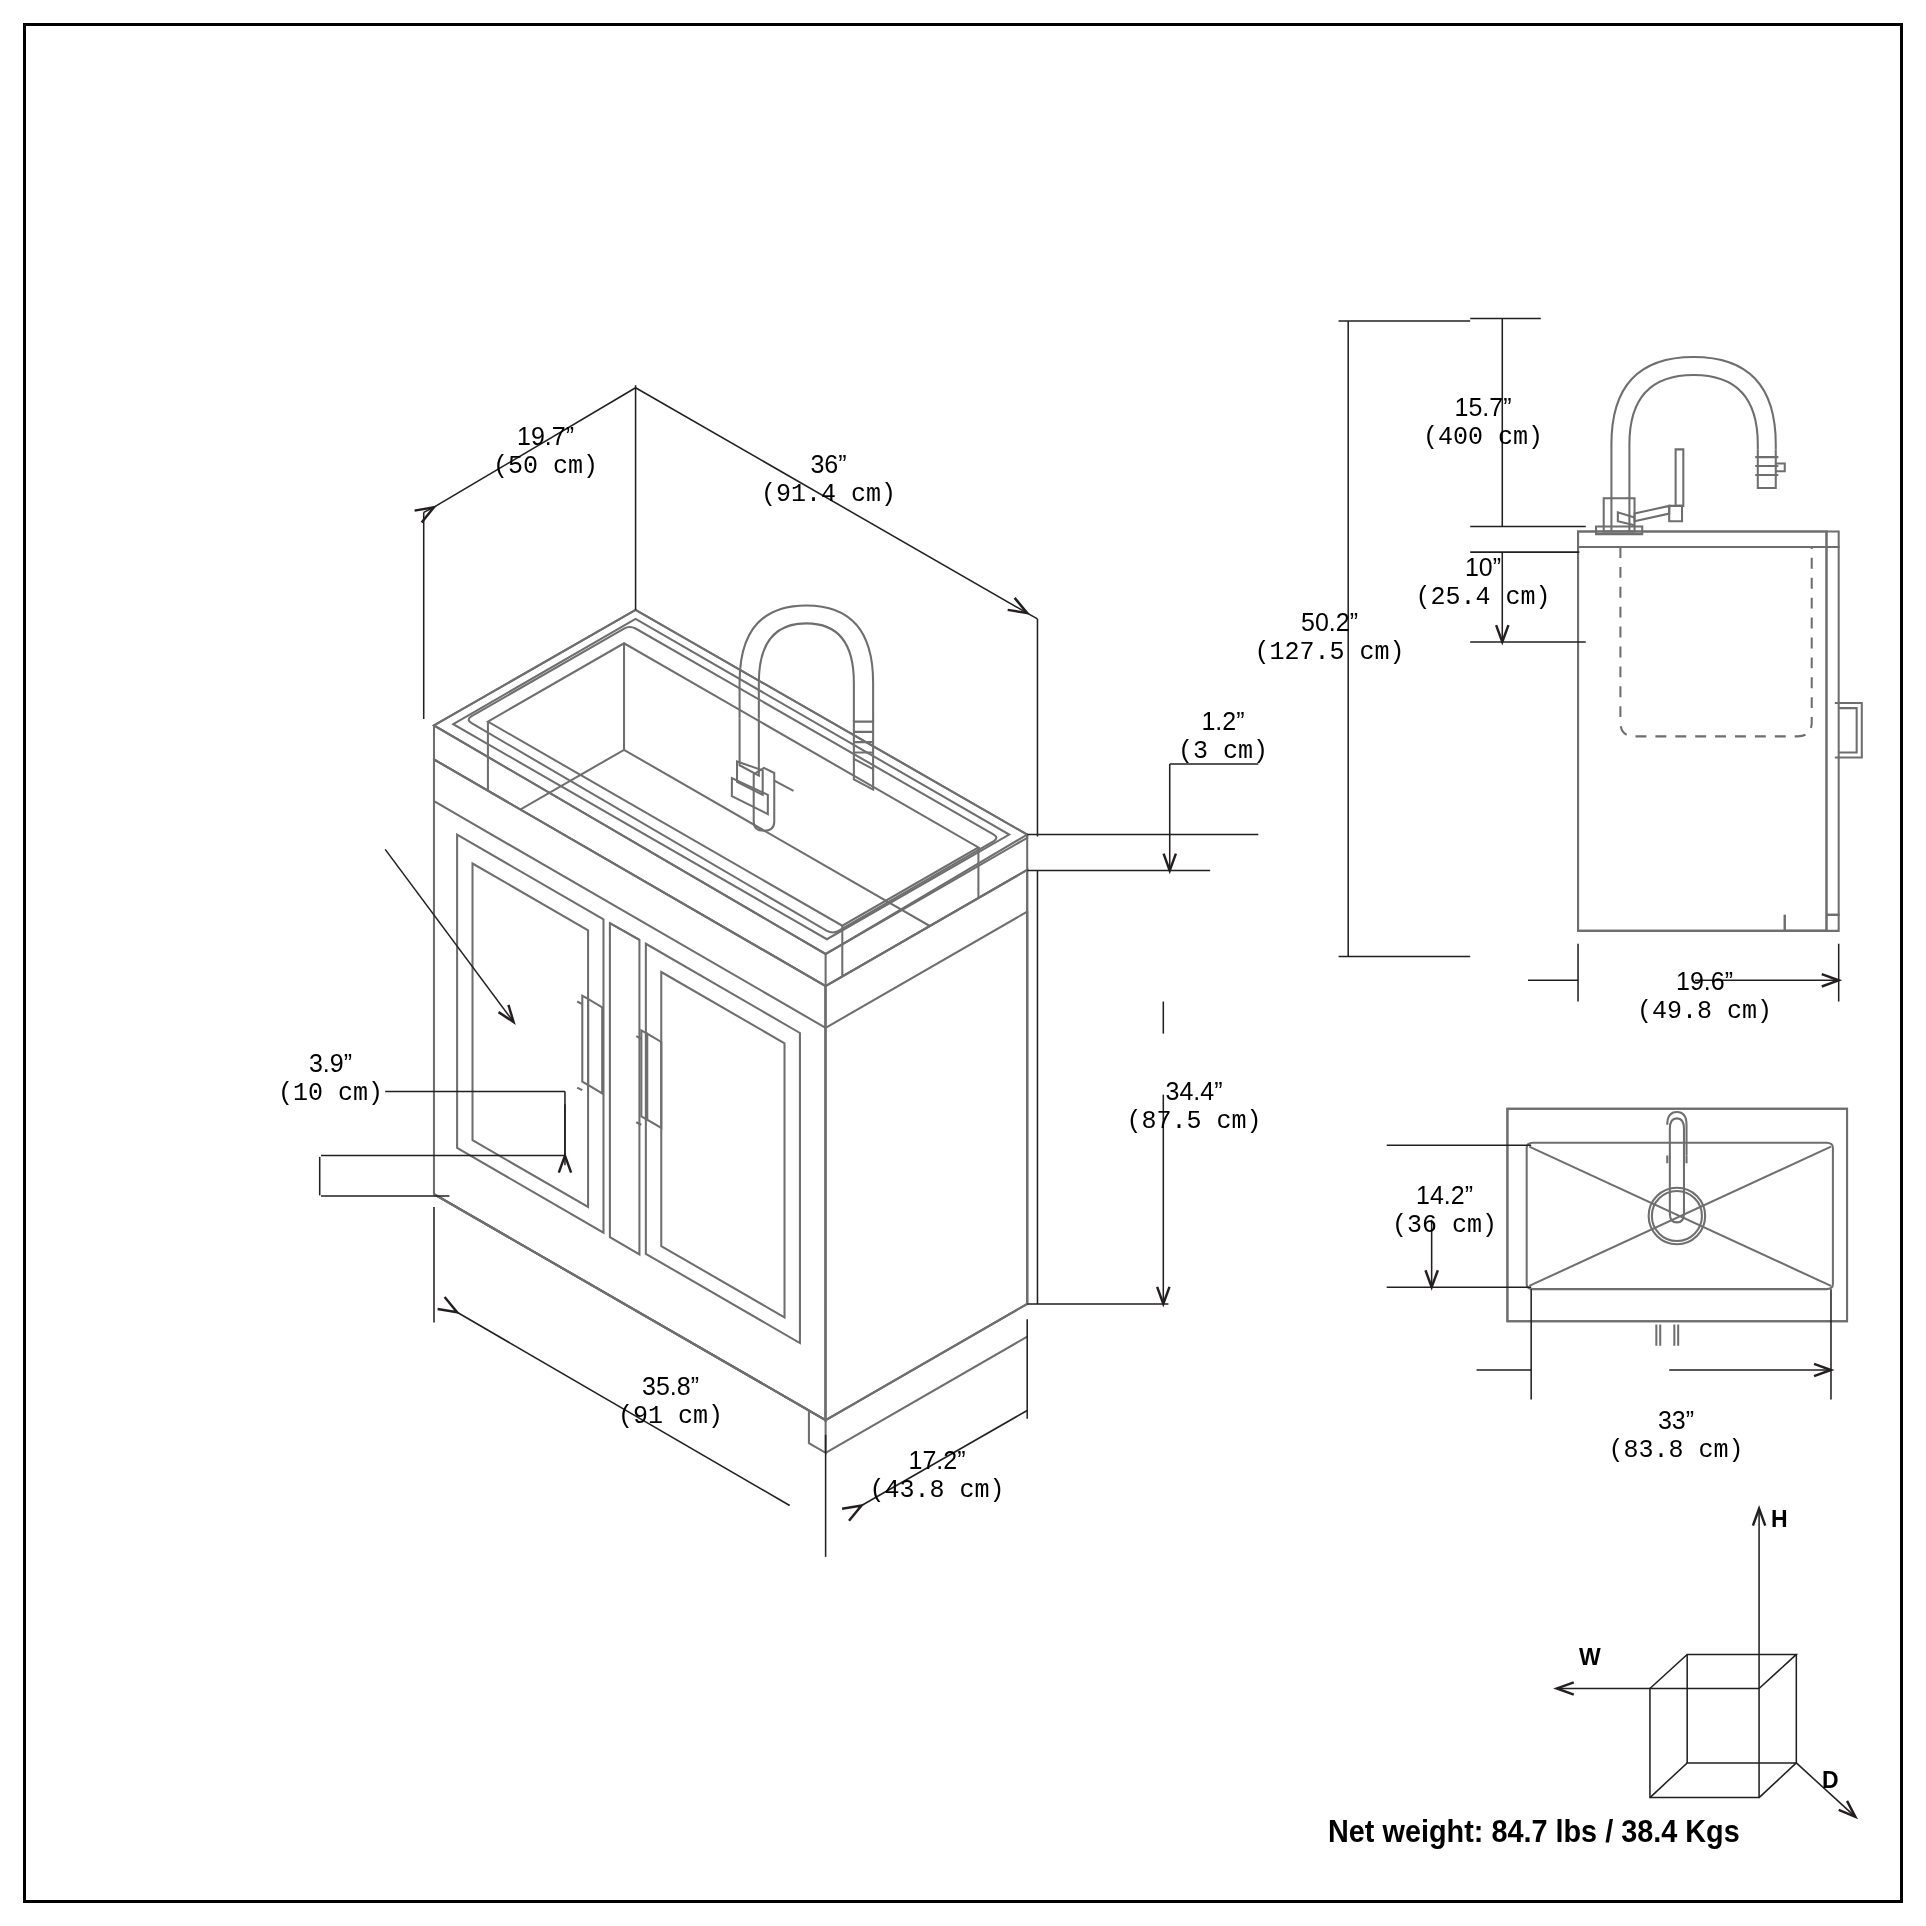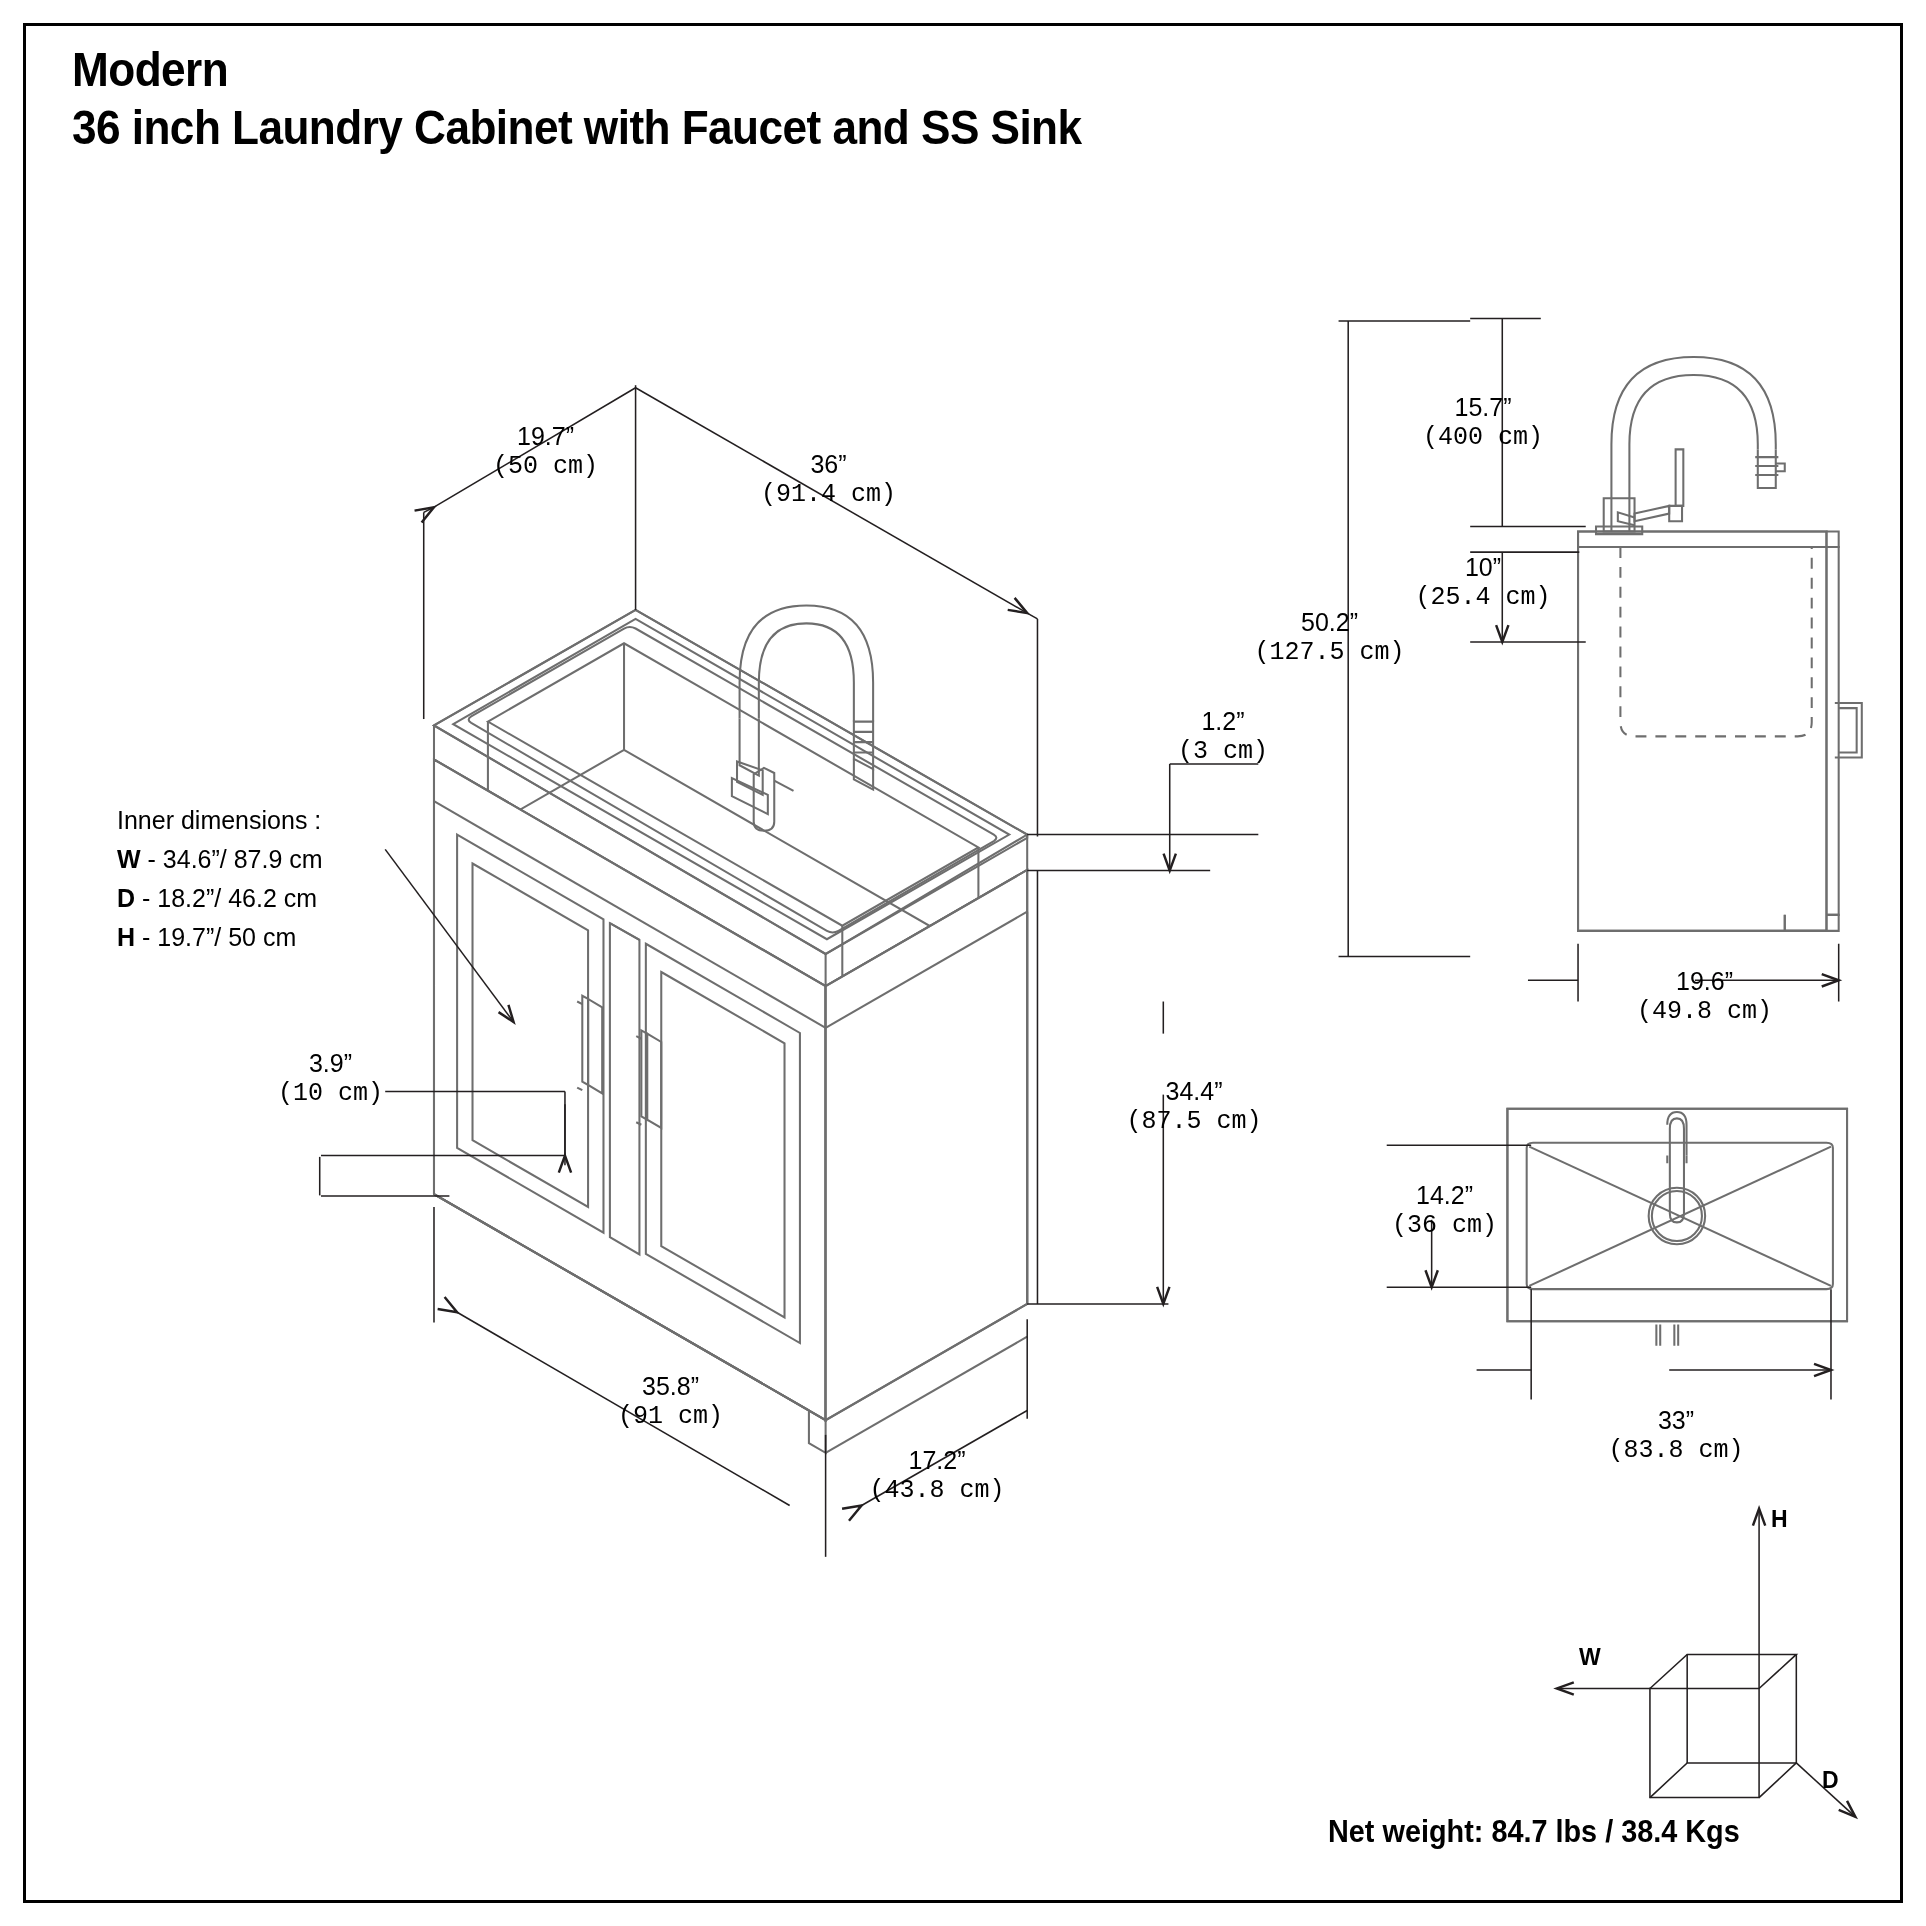--- a/index.html
+++ b/index.html
@@ -107,24 +107,20 @@
     overflow: visible;
   }
 </style>
 </head>
 <body>
 
 <div id="sheet">
 
   <div class="frame"></div>
 
-  <div class="title-block">
-    <div class="title-line1">Modern</div>
-    <div class="title-line2">36 inch Laundry Cabinet with Faucet and SS Sink</div>
-  </div>
 
   <svg class="layer" viewBox="0 0 3000 3000">
     <defs>
       <marker id="arrHead" markerWidth="16" markerHeight="16" refX="13" refY="5.5" orient="auto">
         <path d="M1,1 L13,5.5 L1,10" fill="none" stroke="#231f20" stroke-width="1.6"></path>
       </marker>
       <marker id="arrHeadS" markerWidth="16" markerHeight="16" refX="13" refY="5.5" orient="auto">
         <path d="M2,1.5 L13,5.5 L2,9.5" fill="none" stroke="#231f20" stroke-width="1.6"></path>
       </marker>
     </defs>
@@ -408,35 +404,20 @@
   <div class="dim center" style="left:1358px; top:1180px; width:173px;">
     <span>14.2”</span>
     <span class="l2">(36 cm)</span>
   </div>
 
   <div class="dim center" style="left:1586px; top:1405px; width:180px;">
     <span>33”</span>
     <span class="l2">(83.8 cm)</span>
   </div>
 
-  <div class="inner-dims">
-    <span class="row">Inner dimensions  :</span>
-    <span class="row">
-      <b>W</b>
-      <span>- 34.6”/ 87.9 cm</span>
-    </span>
-    <span class="row">
-      <b>D</b>
-      <span>- 18.2”/ 46.2 cm</span>
-    </span>
-    <span class="row">
-      <b>H</b>
-      <span>- 19.7”/ 50 cm</span>
-    </span>
-  </div>
 
   <svg class="layer" viewBox="0 0 3000 3000">
     <g stroke="#231f20" fill="none" stroke-width="2.4">
       <path d="M600,1323 L800,1592" marker-end="url(#arrHeadS)"></path>
     </g>
   </svg>
 
   <div class="axis-letter" style="left:1771px; top:1506px;">H</div>
   <div class="axis-letter" style="left:1579px; top:1644px;">W</div>
   <div class="axis-letter" style="left:1822px; top:1767px;">D</div>

